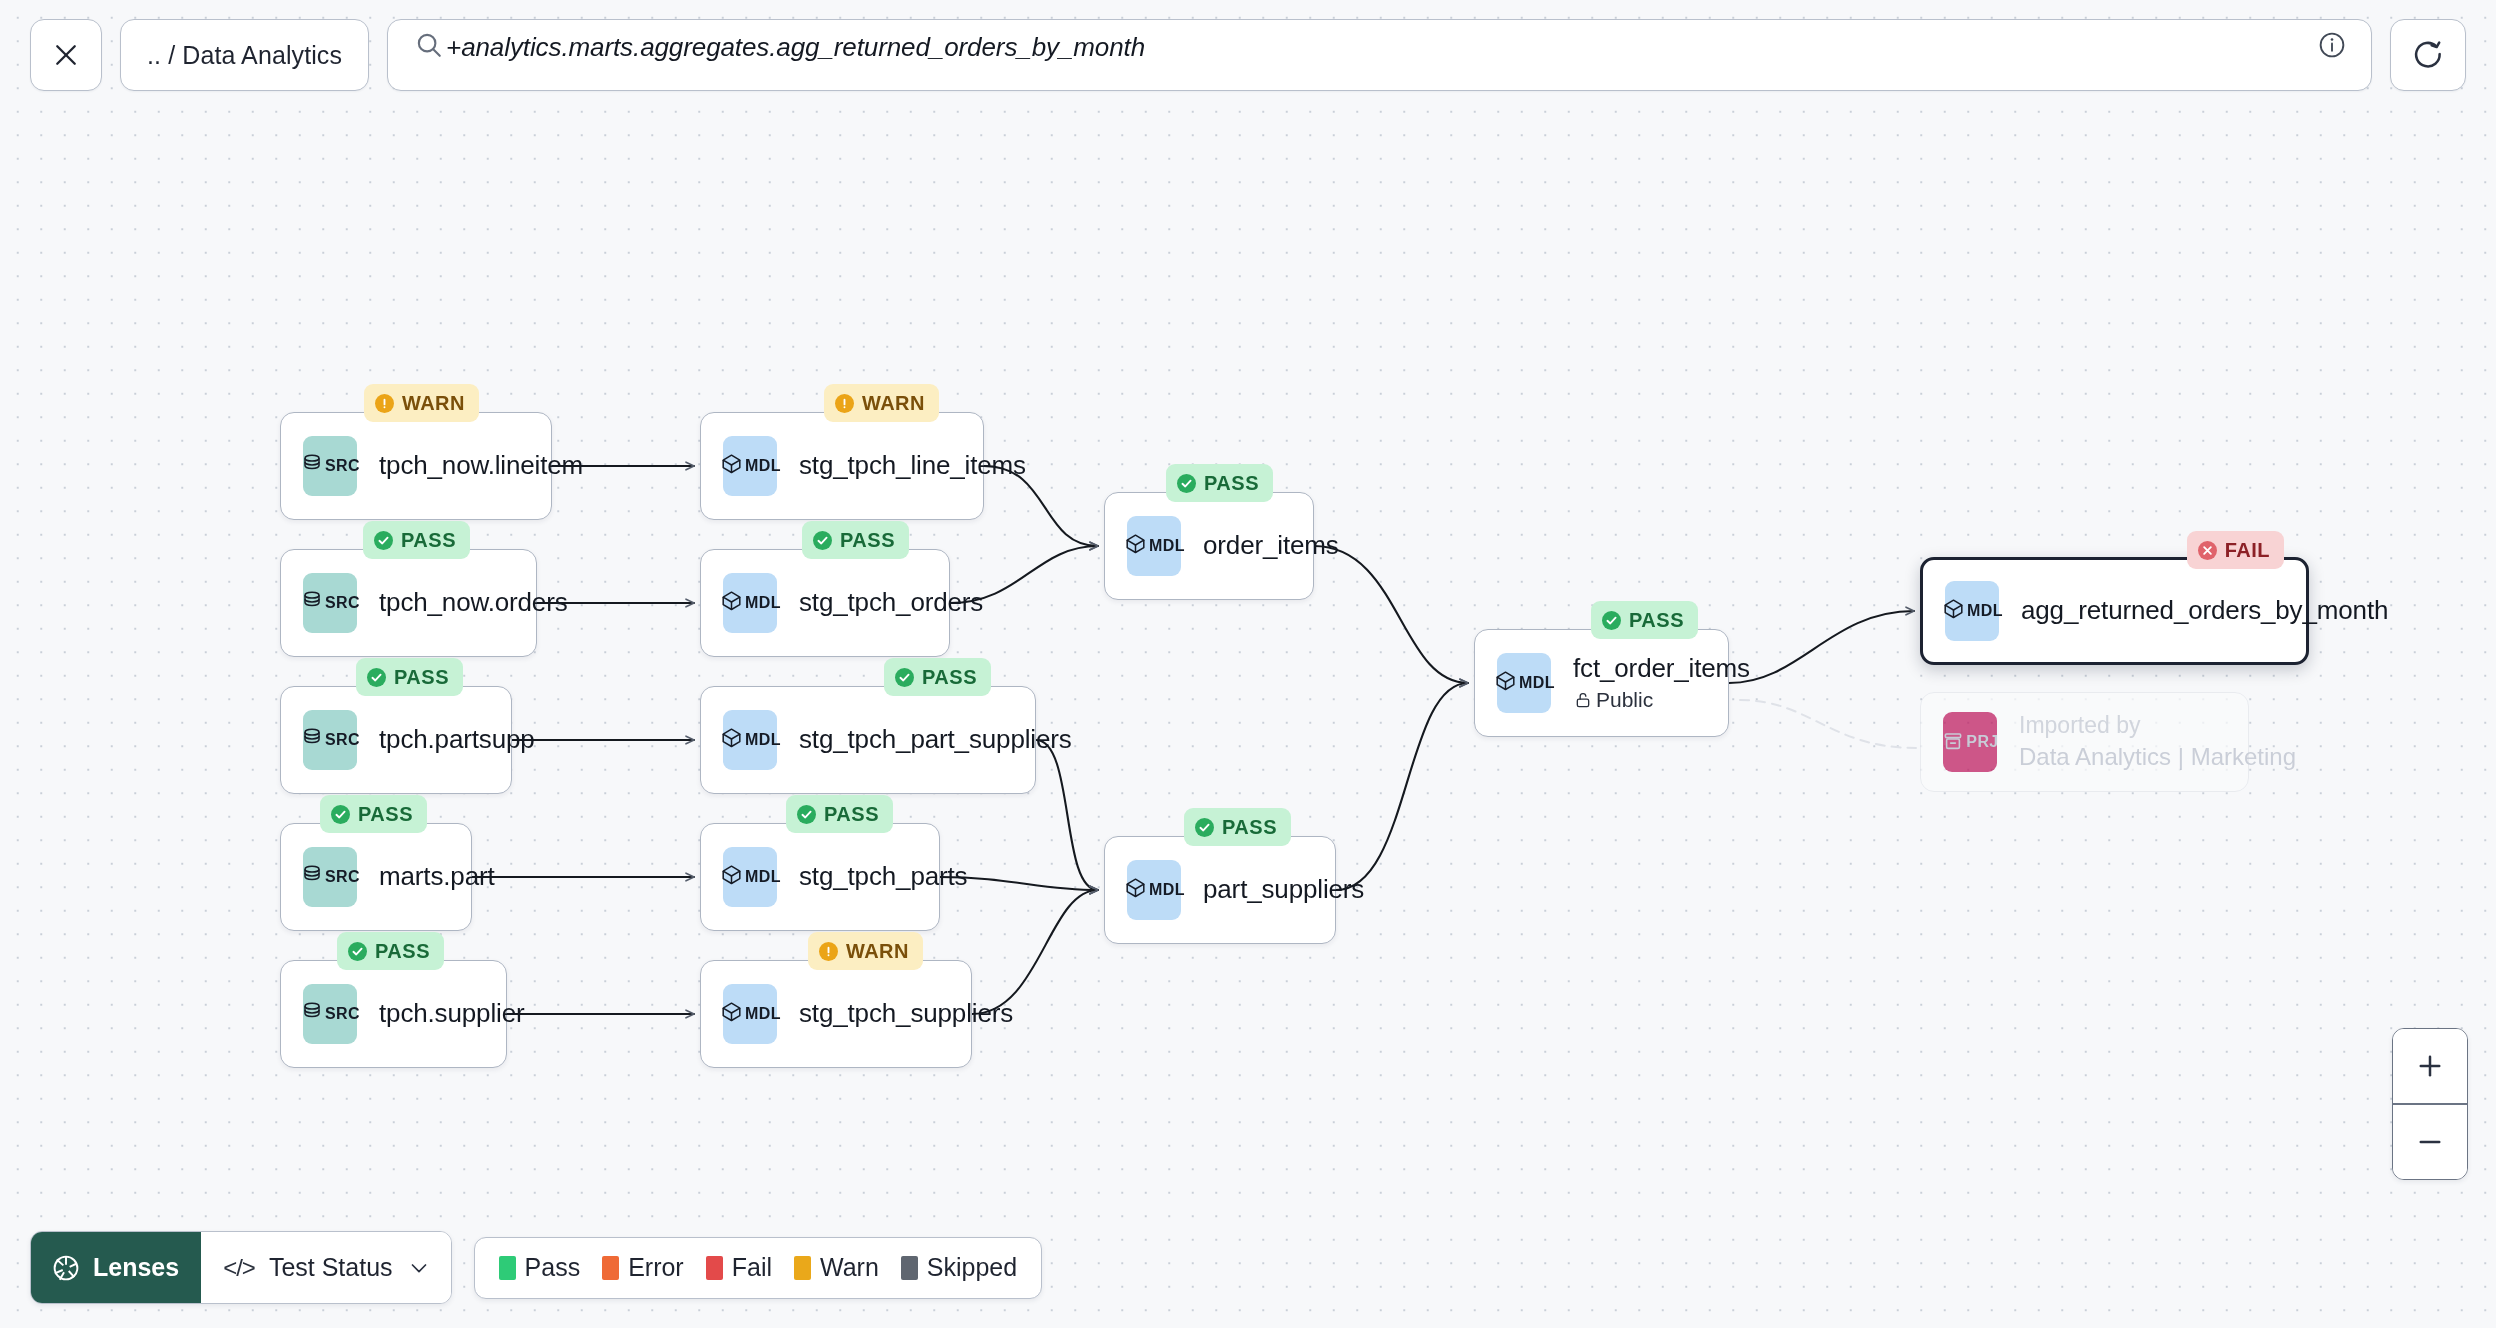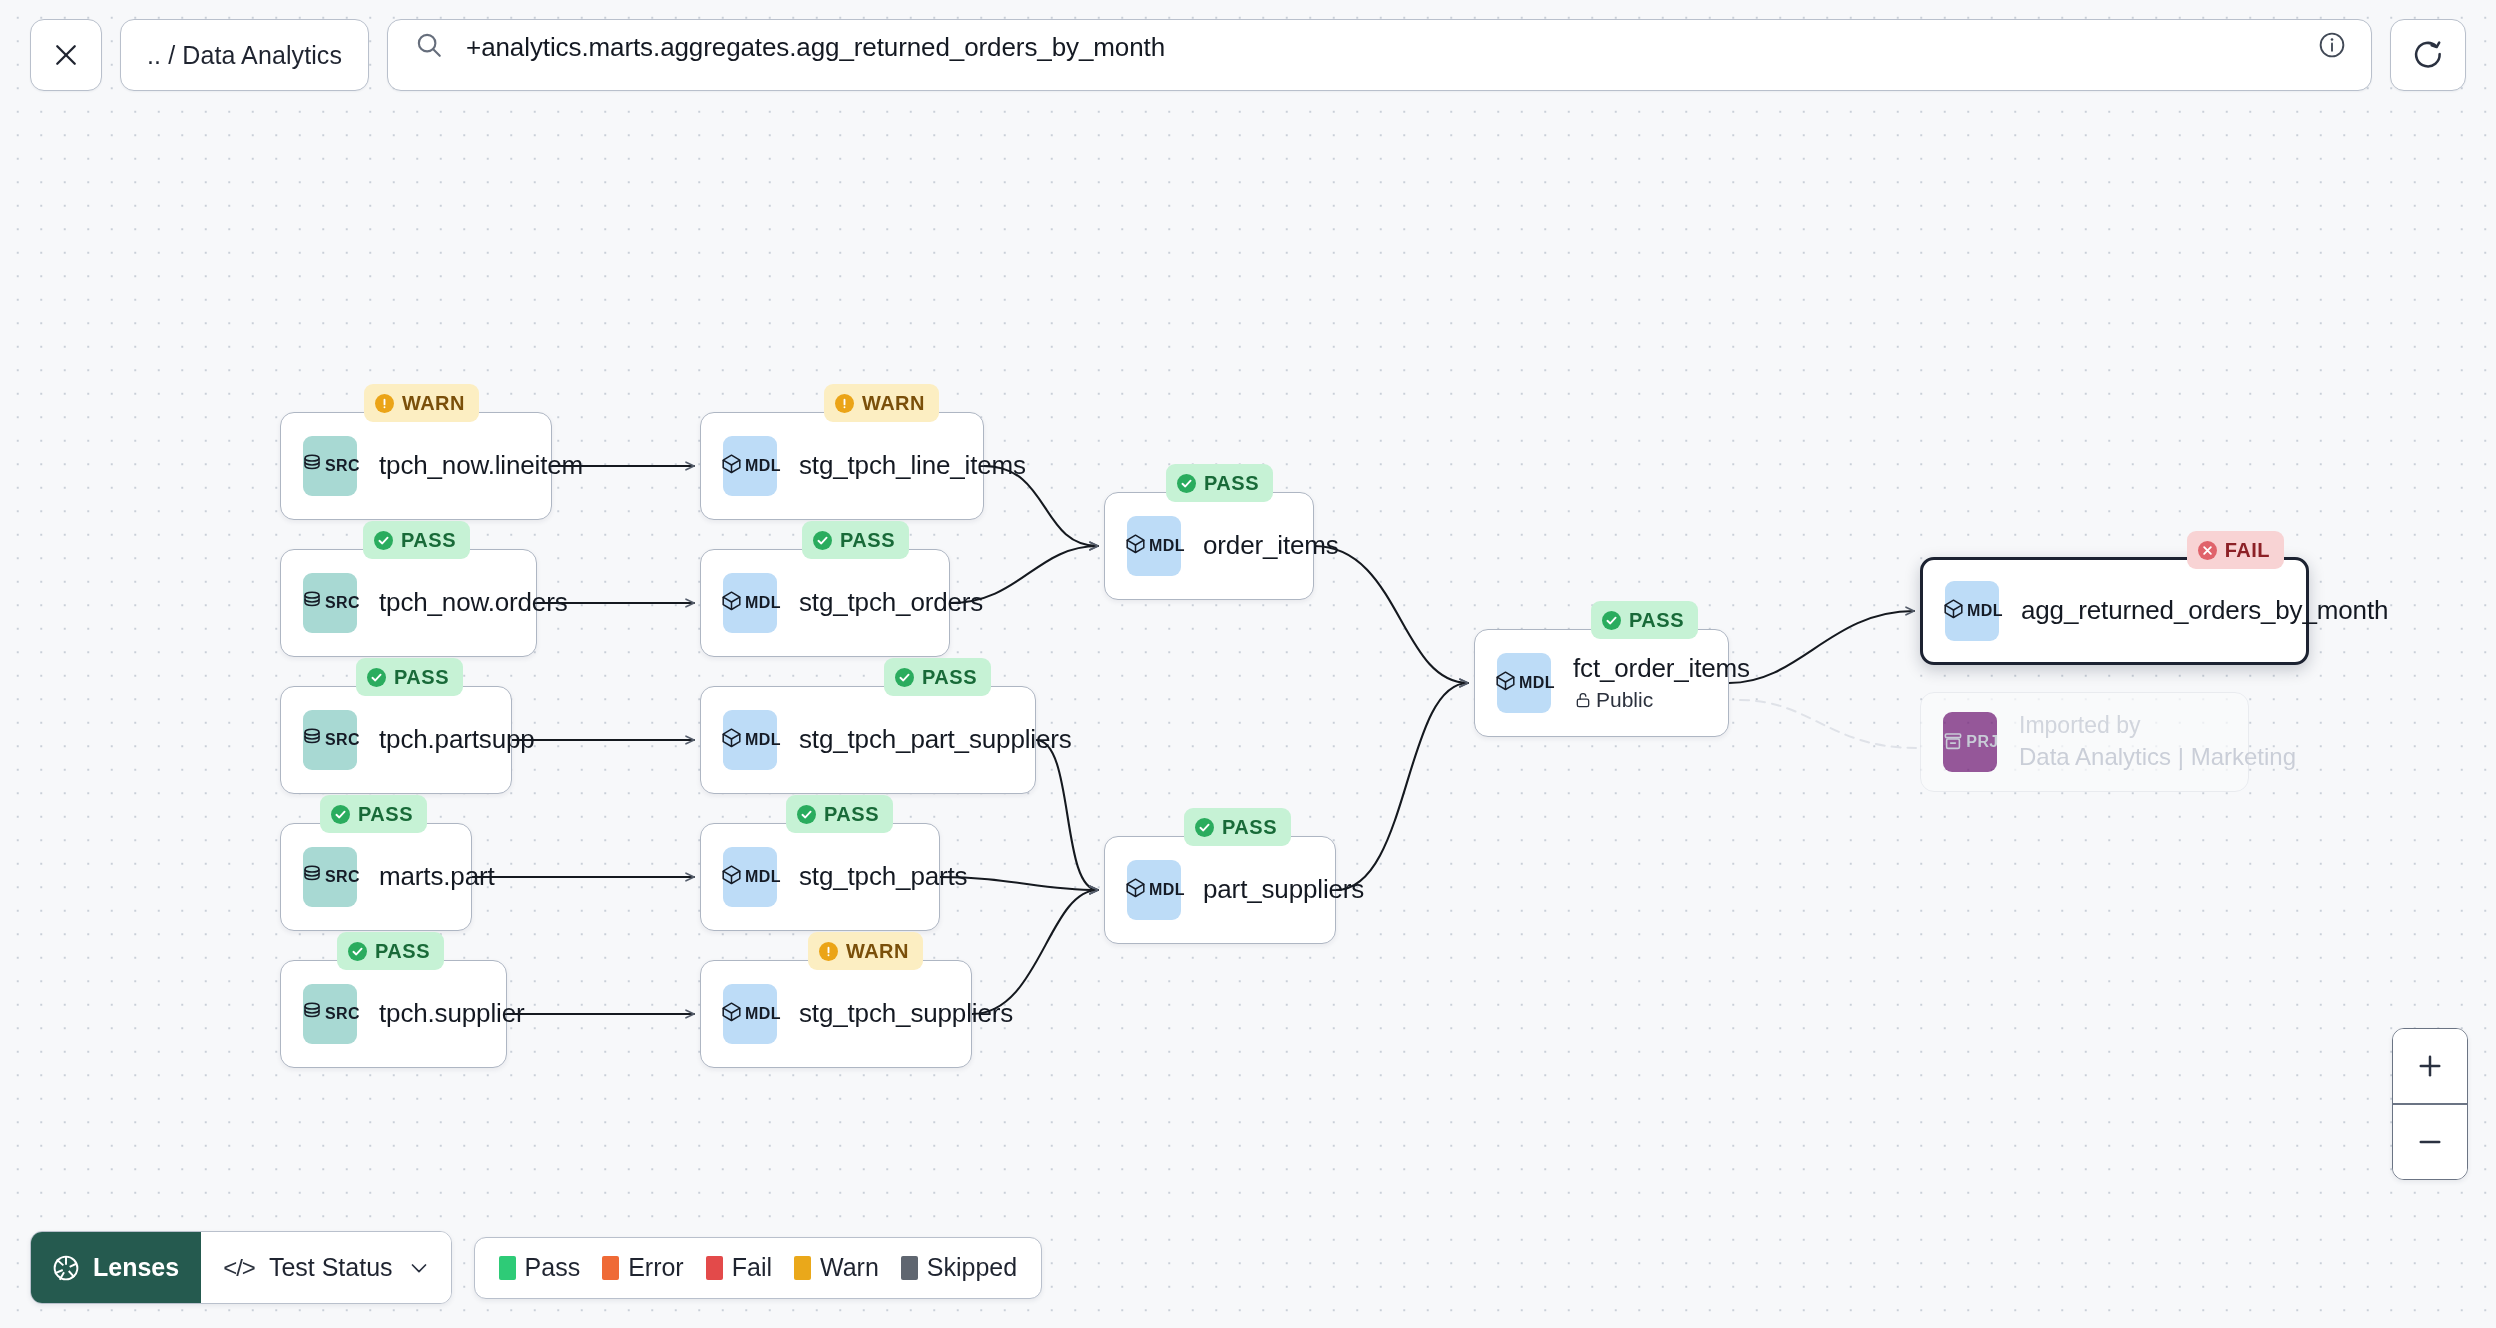--- a/index.html
+++ b/index.html
@@ -68,24 +68,25 @@
     color: #1f2430;
     letter-spacing: .1px;
     cursor: pointer;
     white-space: nowrap;
   }
 
   .searchbar {
     flex: 1;
     display: flex;
     align-items: center;
-    gap: 22px;
+    gap: 2px;
     padding: 0 24px 16px 26px;
     cursor: text;
     min-width: 0;
+    font-style: italic;
   }
   .searchbar .search-icon { flex: 0 0 auto; display:block; }
   .search-value {
     flex: 1;
     font-size: 26px;
     color: #141922;
     white-space: nowrap;
     overflow: hidden;
     text-overflow: ellipsis;
     letter-spacing: -.1px;
@@ -176,21 +177,21 @@
 
   
   .node.ghost {
     border: 1.6px solid #e4e7ec;
     background: #fafbfc;
     box-shadow: none;
     opacity: .72;
     z-index: 12;
     cursor: default;
   }
-  .node.ghost .node-icon.prj { background: #701a75; }
+  .node.ghost .node-icon.prj { background: #be185d; }
   .node.ghost .node-icon .kind { color: #b6bbc9; }
   .node.ghost .node-icon svg path,
   .node.ghost .node-icon svg rect,
   .node.ghost .node-icon svg line { stroke: #b6bbc9 !important; }
   .node.ghost .ghost-line1 { font-size: 23px; color:#c3c8d2; line-height:1.35; white-space:nowrap; }
   .node.ghost .ghost-line2 { font-size: 24px; color:#b9bfcb; line-height:1.35; white-space:nowrap; }
 
   
   .badge {
     position: absolute;

